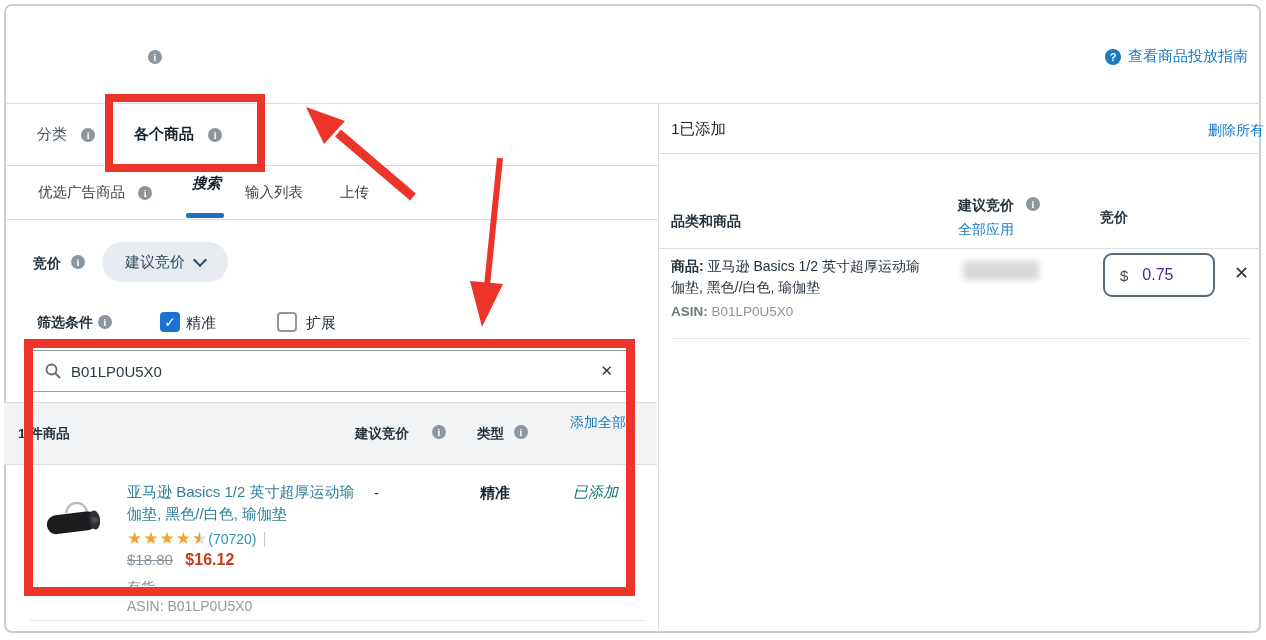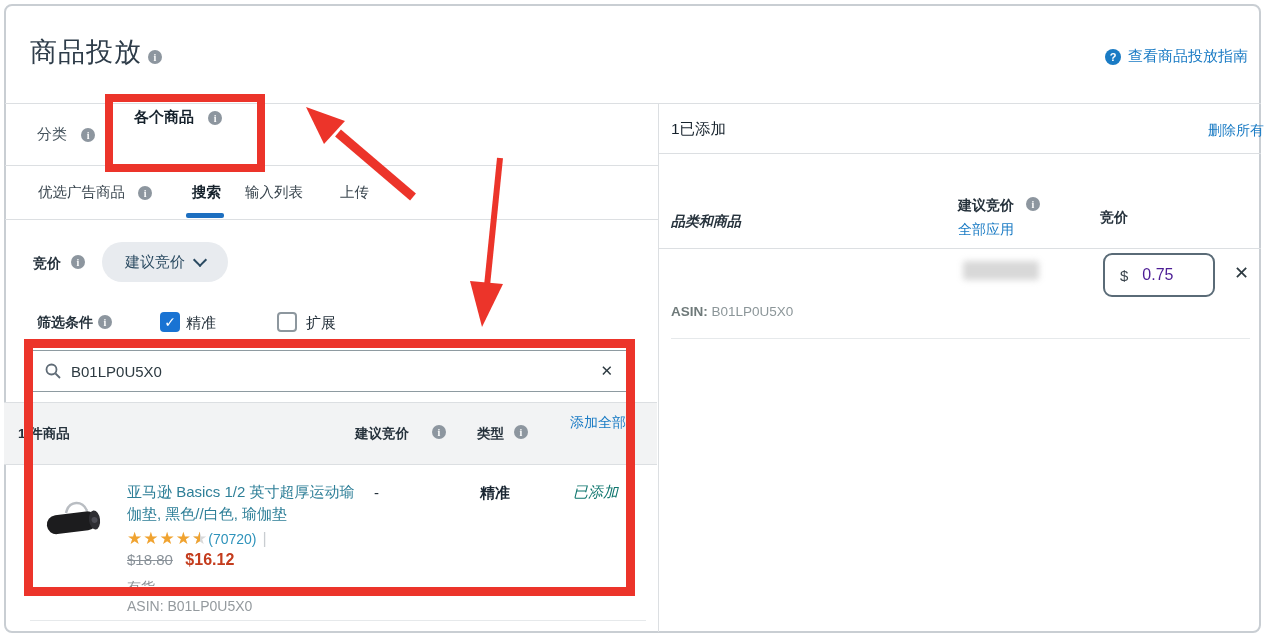--- a/index.html
+++ b/index.html
@@ -53,45 +53,44 @@
   .redacted{left:963px;top:261px;width:76px;height:19px;background:#d8d8d8;filter:blur(3px);border-radius:2px;}
   .subtab-underline{left:186px;top:213px;width:38px;height:5px;background:#1d6fc0;border-radius:2px;}
 </style>
 </head>
 <body>
 
 <div id="stage">
 
   <div class="abs card"></div>
 
-  <div class="abs page-title" style="left:30px;top:34px;">商品投放</div>
   <span class="abs info" style="left:148px;top:50px;">i</span>
 
   <div class="abs" style="right:18px;top:47px;display:flex;align-items:center;gap:7px;">
     <span class="qmark">?</span>
     <span class="link" style="font-size:15px;">查看商品投放指南</span>
   </div>
 
   <div class="abs hline" style="left:5px;top:103px;width:1256px;"></div>
 
   <div class="abs tab" style="left:37px;top:125px;">
     <span>分类</span>
     <span class="info" style="margin-left:10px;">i</span>
   </div>
-  <div class="abs tab active" style="left:134px;top:108px;">
+  <div class="abs tab active" style="left:134px;top:125px;">
     <span>各个商品</span>
     <span class="info" style="margin-left:10px;">i</span>
   </div>
   <div class="abs hline" style="left:5px;top:165px;width:653px;"></div>
 
   <div class="abs subtab" style="left:38px;top:183px;">
     <span>优选广告商品</span>
     <span class="info" style="margin-left:9px;">i</span>
   </div>
-  <div class="abs subtab active" style="left:192px;top:183px;">搜索</div>
+  <div class="abs subtab active" style="left:192px;top:174px;font-style:italic;">搜索</div>
   <div class="abs subtab" style="left:245px;top:183px;">输入列表</div>
   <div class="abs subtab" style="left:340px;top:183px;">上传</div>
   <div class="abs subtab-underline"></div>
   <div class="abs hline" style="left:5px;top:219px;width:653px;"></div>
 
   <span class="abs lbl" style="left:33px;top:255px;">竞价</span>
   <span class="abs info" style="left:71px;top:255px;">i</span>
   <div class="abs pill" style="left:102px;top:242px;">
     <span>建议竞价</span>
     <span class="caret"></span>
@@ -156,27 +155,31 @@
   <span class="abs gray" style="left:127px;top:571px;font-size:14px;margin-top:8px;">有货</span>
   <span class="abs" style="left:127px;top:598px;font-size:14px;color:#949a9e;">ASIN: B01LP0U5X0</span>
   <div class="abs hline" style="left:30px;top:620px;width:616px;background:#e6e9eb;"></div>
 
   <div class="abs vline" style="left:658px;top:103px;height:529px;"></div>
 
   <span class="abs" style="left:671px;top:119px;font-size:15.5px;font-weight:normal;color:#16222c;">1已添加</span>
   <span class="abs link" style="right:2px;top:122px;">删除所有</span>
   <div class="abs hline" style="left:659px;top:153px;width:602px;"></div>
 
-  <span class="abs colhdr" style="left:671px;top:213px;font-size:14px;font-style:italic;">品类和商品</span>
+  <span class="abs colhdr" style="left:671px;top:213px;font-size:14px;">品类和商品</span>
   <span class="abs colhdr" style="left:958px;top:197px;font-size:14px;">建议竞价</span>
   <span class="abs info" style="left:1026px;top:197px;">i</span>
   <span class="abs link" style="left:958px;top:221px;">全部应用</span>
   <span class="abs colhdr" style="left:1100px;top:209px;font-size:14px;">竞价</span>
   <div class="abs hline" style="left:659px;top:248px;width:602px;"></div>
 
+  <div class="abs" style="left:671px;top:256px;width:254px;font-size:14px;line-height:1.5;color:#26323c;">
+    <b>商品:</b>
+    <span>亚马逊 Basics 1/2 英寸超厚运动瑜伽垫, 黑色//白色, 瑜伽垫</span>
+  </div>
   <div class="abs" style="left:671px;top:304px;font-size:13.5px;">
     <b style="color:#6f7a7a;">ASIN:</b>
     <span style="color:#8c9699;">B01LP0U5X0</span>
   </div>
 
   <div class="abs redacted"></div>
 
   <div class="abs bidinput">
     <span style="margin-left:15px;margin-right:12px;font-size:15px;color:#3a444c;">$</span>
     <input value="0.75" style="">

